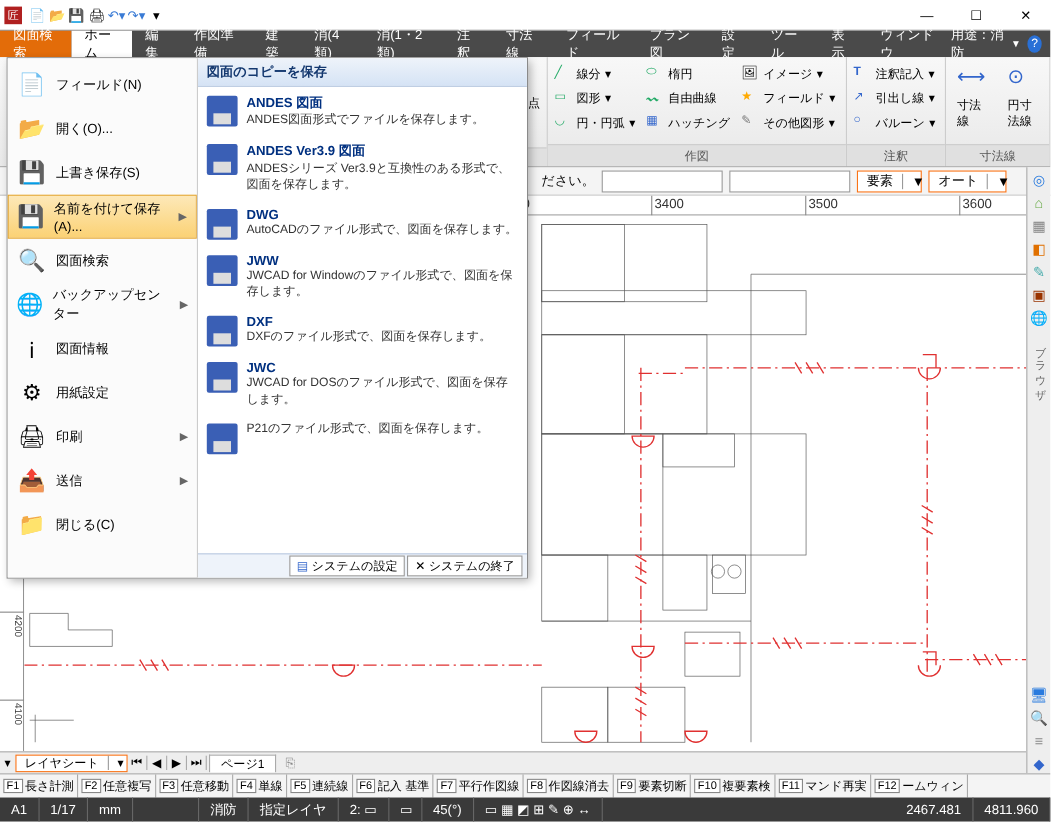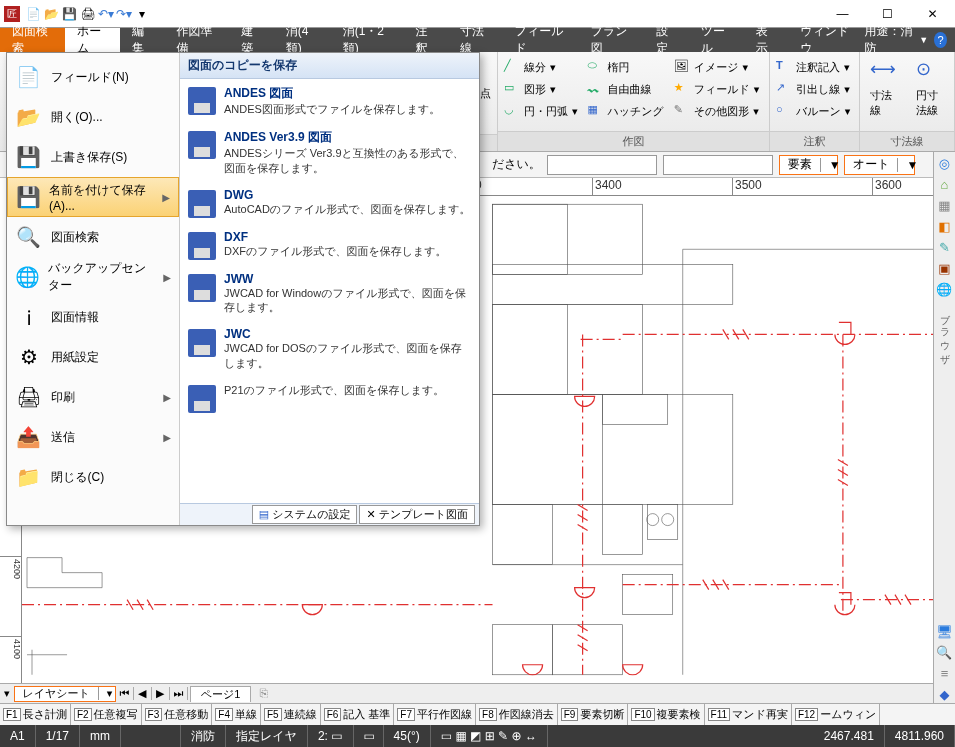--- a/index.html
+++ b/index.html
@@ -476,29 +476,29 @@
         <div class="fm-entry">
           <div class="disk"></div>
           <div class="txt">
             <div class="t">DWG</div>
             <div class="d">AutoCADのファイル形式で、図面を保存します。</div>
           </div>
         </div>
         <div class="fm-entry">
           <div class="disk"></div>
           <div class="txt">
+            <div class="t">JWW</div>
+            <div class="d">JWCAD for Windowのファイル形式で、図面を保存します。</div>
+          </div>
+        </div>
+        <div class="fm-entry">
+          <div class="disk"></div>
+          <div class="txt">
             <div class="t">DXF</div>
             <div class="d">DXFのファイル形式で、図面を保存します。</div>
-          </div>
-        </div>
-        <div class="fm-entry">
-          <div class="disk"></div>
-          <div class="txt">
-            <div class="t">JWW</div>
-            <div class="d">JWCAD for Windowのファイル形式で、図面を保存します。</div>
           </div>
         </div>
         <div class="fm-entry">
           <div class="disk"></div>
           <div class="txt">
             <div class="t">JWC</div>
             <div class="d">JWCAD for DOSのファイル形式で、図面を保存します。</div>
           </div>
         </div>
         <div class="fm-entry">
@@ -508,17 +508,17 @@
           </div>
         </div>
       </div>
     <div class="fm-foot">
       <div class="btn">
           <span style="color:#36c">▤</span>
           <span>システムの設定</span>
         </div>
       <div class="btn">
           <span>✕</span>
-          <span>テンプレート図面</span>
+          <span>システムの終了</span>
         </div>
     </div>
   </div>
 </div>
 
 </body></html>

